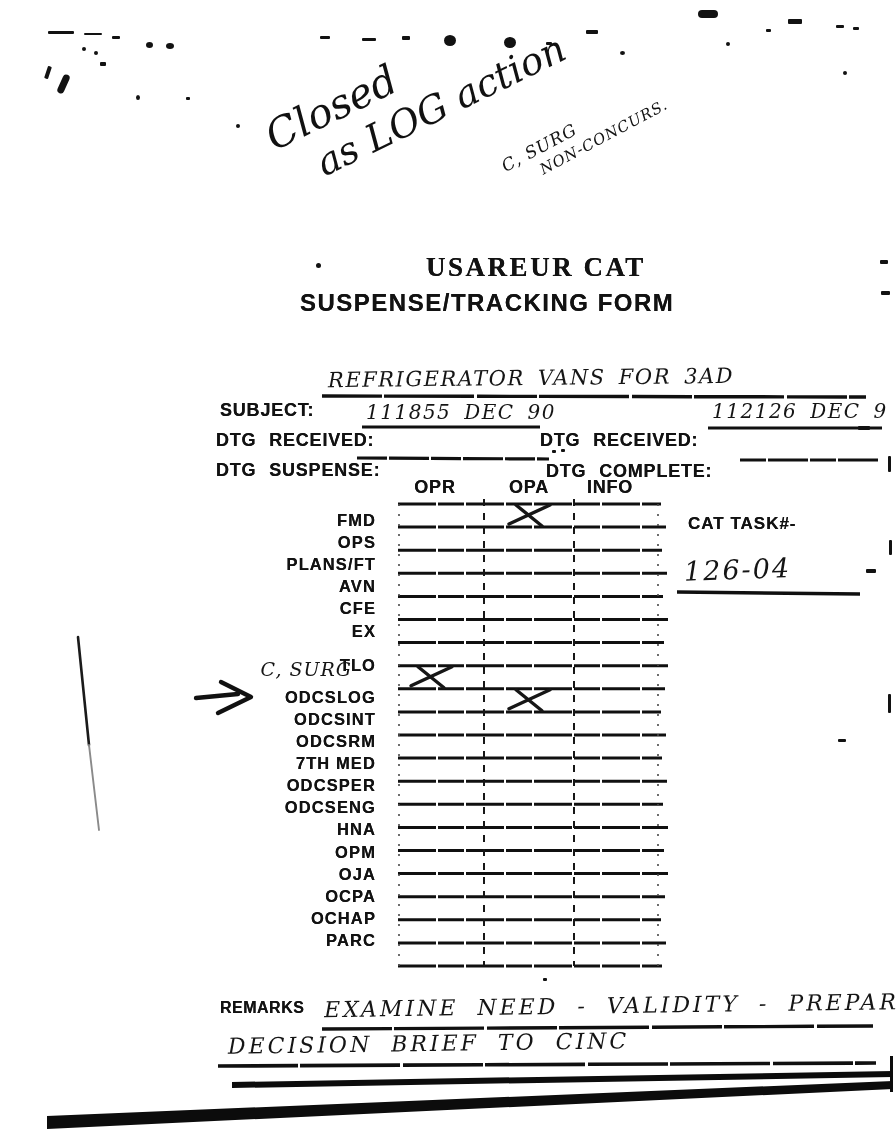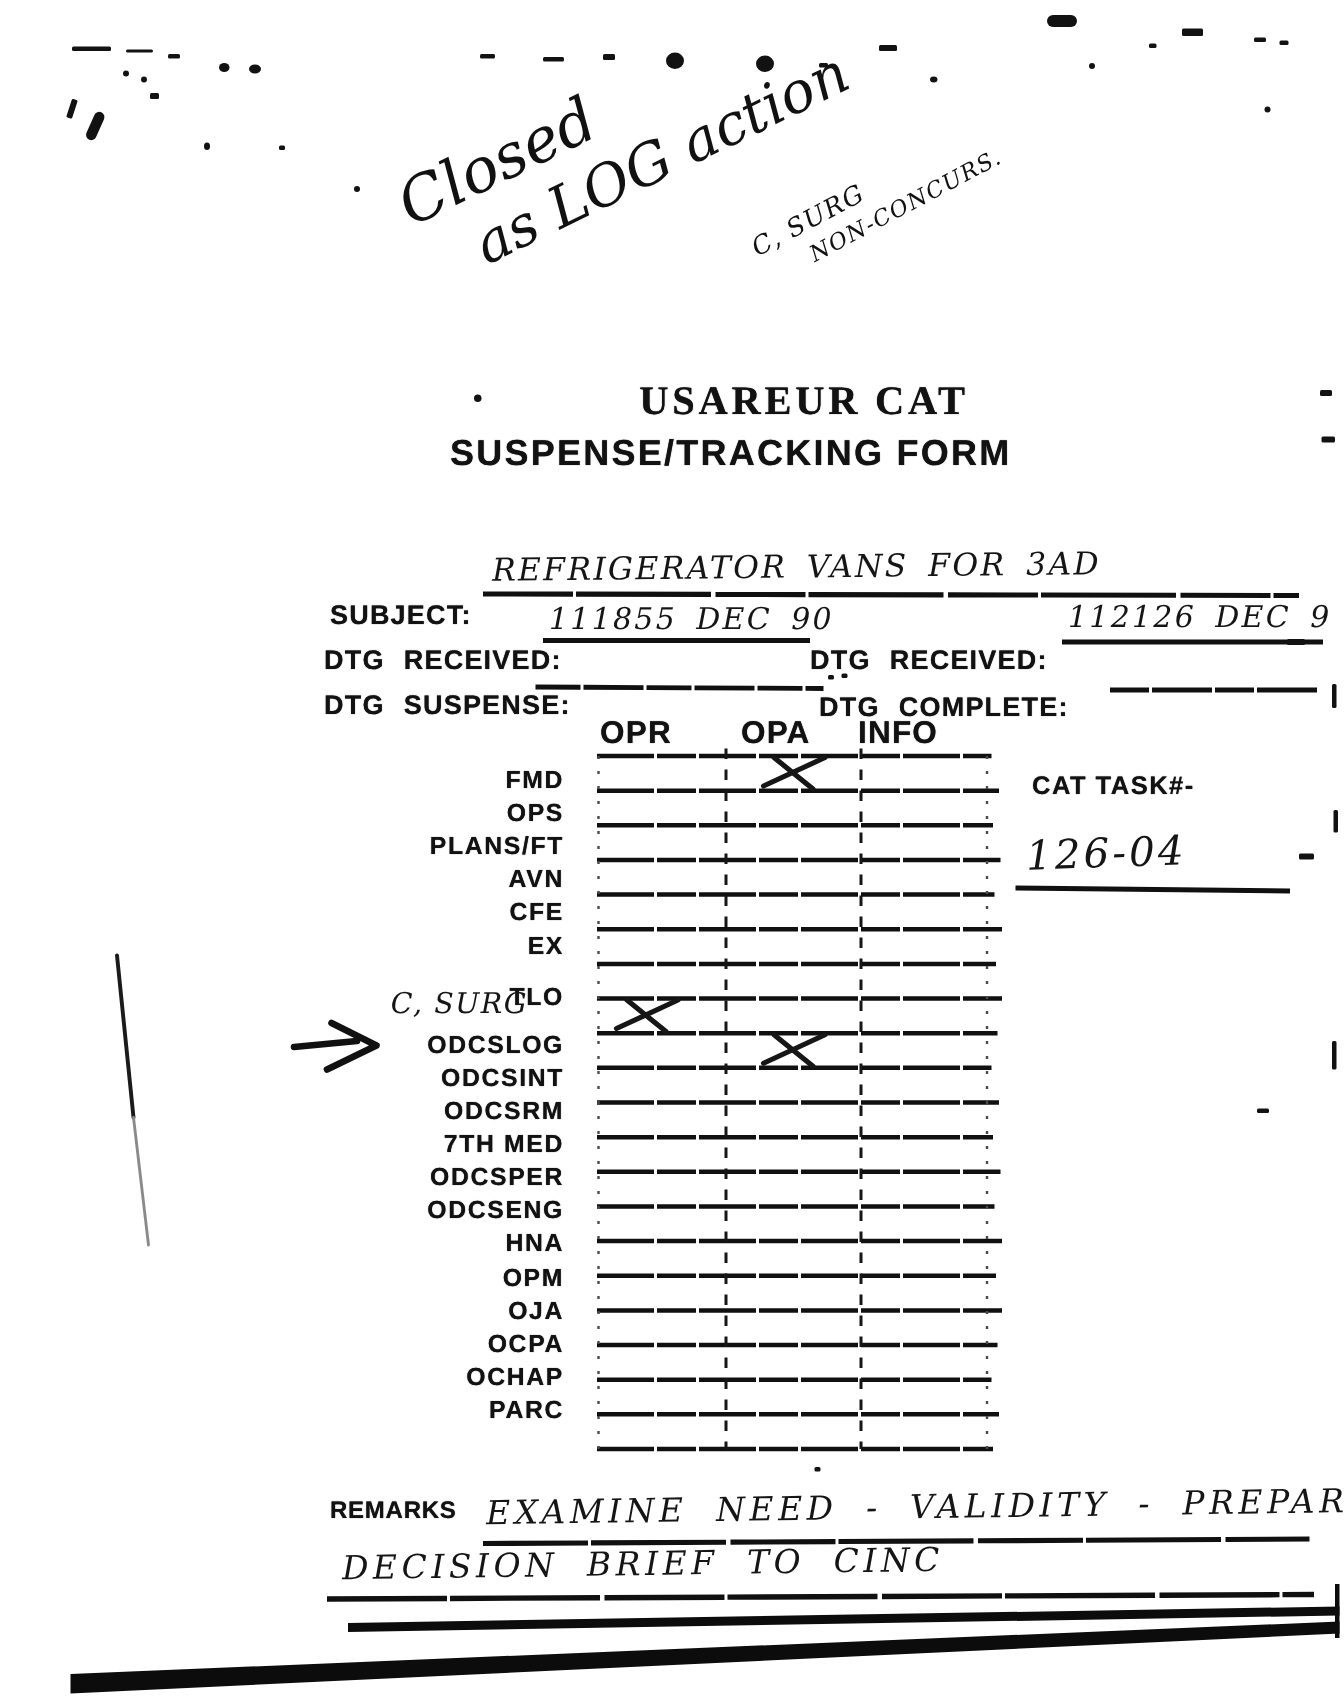--- a/index.html
+++ b/index.html
@@ -11,21 +11,21 @@
   }
   .abs{position:absolute;white-space:nowrap;}
   
   .typed{
     font-family:"Liberation Sans",sans-serif;font-weight:bold;color:#121212;
     letter-spacing:.8px;text-shadow:0 0 .6px #222;
   }
   .title1{font-size:27px;letter-spacing:2.5px;font-family:Liberation Serif, serif;}
   .title2{font-size:24px;letter-spacing:1.5px;}
   .field-label{font-size:18px;word-spacing:7px;margin-top:28px;}
-  .col-head{font-size:21px;width:70px;}
+  .col-head{font-size:18px;text-align:center;width:70px;}
   .row-label{
     position:absolute;right:520px;font-family:"Liberation Sans",sans-serif;
     font-weight:bold;font-size:16.5px;letter-spacing:1.1px;color:#121212;
     white-space:nowrap;text-shadow:0 0 .6px #222;
   }
   
   .hw{
     font-family:"DejaVu Serif",serif;font-style:italic;color:#151515;
     letter-spacing:1.5px;word-spacing:5px;white-space:nowrap;
   }

